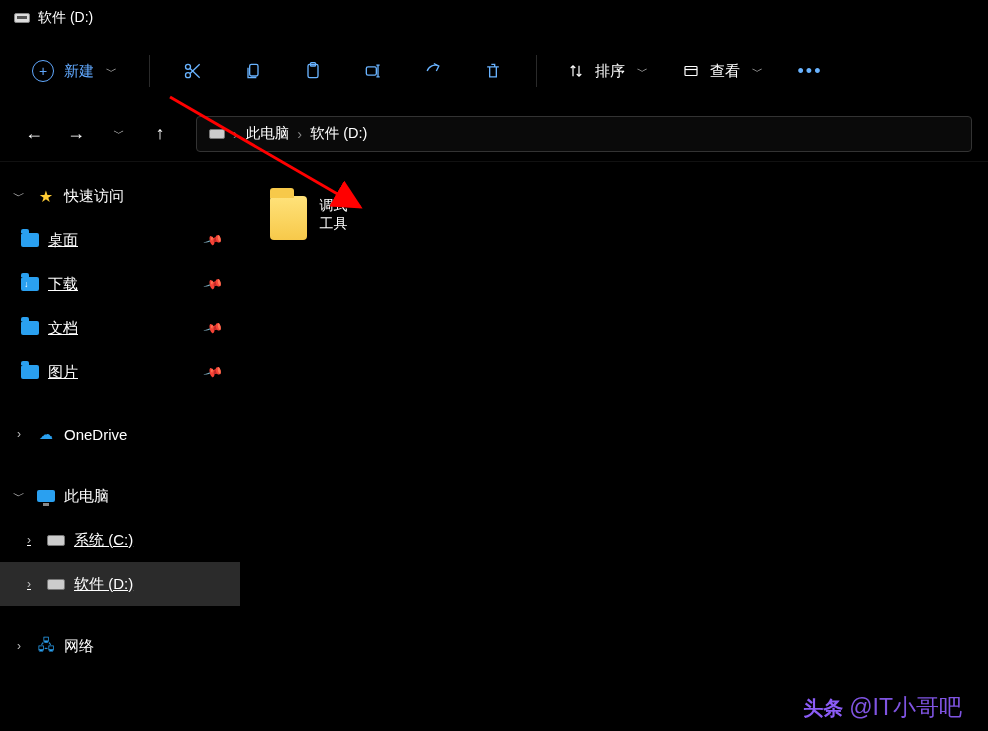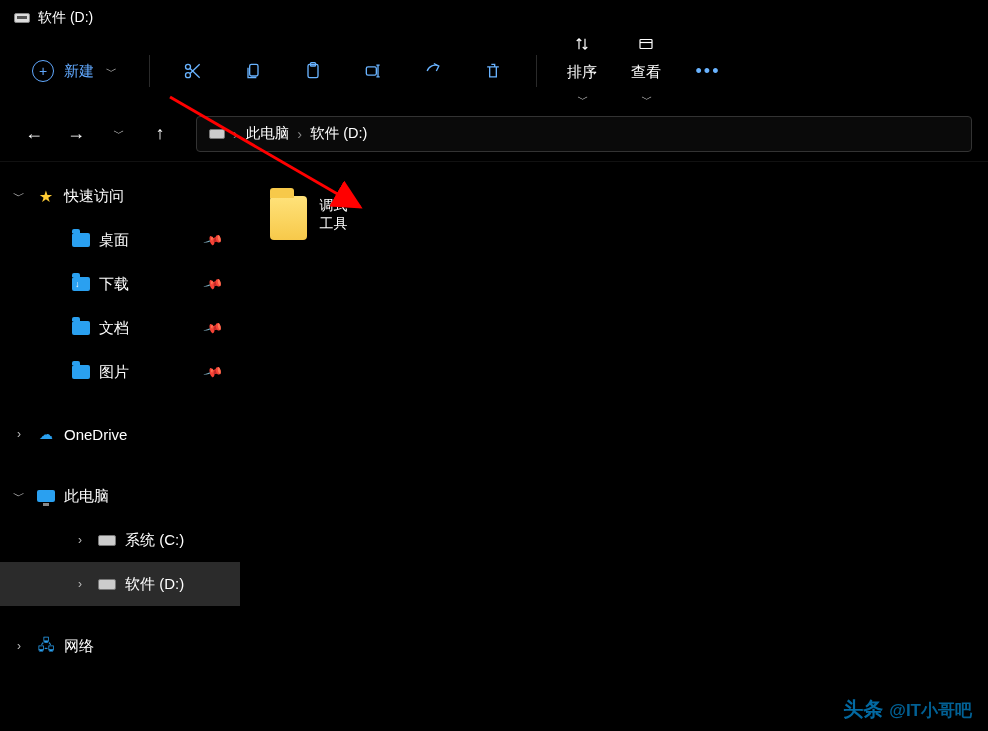--- a/index.html
+++ b/index.html
@@ -10,40 +10,40 @@
     .titlebar .drive-icon { width: 16px; height: 10px; background: #ddd; border: 1px solid #888; border-radius: 2px; position: relative; }
     .titlebar .drive-icon::after { content:''; position:absolute; left:2px; right:2px; top:2px; height:3px; background:#555; }
 
     
     .toolbar { height: 70px; display: flex; align-items: center; gap: 10px; padding: 0 18px; }
     .new-btn { display: flex; align-items: center; gap: 10px; color: #61a9ff; padding: 8px 14px; border-radius: 6px; font-size: 15px; cursor: pointer; }
     .plus-circle { width: 22px; height: 22px; border: 1.6px solid #61a9ff; border-radius: 50%; display:flex; align-items:center; justify-content:center; font-size:14px; line-height:1; }
     .sep { width: 1px; height: 32px; background: #2a2a2a; margin: 0 8px; }
     .tool-icon { width: 50px; height: 50px; display:flex; align-items:center; justify-content:center; color: #69b3ff; border-radius:6px; cursor:pointer; }
     .tool-icon svg { width:20px; height:20px; stroke:#69b3ff; fill:none; stroke-width:1.6; }
-    .tool-combo { display:flex; align-items:center; gap:10px; padding:8px 12px; border-radius:6px; cursor:pointer; color:#fff; font-size:15px;flex-direction:column; }
+    .tool-combo { display:flex; align-items:center; gap:10px; padding:8px 12px; border-radius:6px; cursor:pointer; color:#fff; font-size:15px; }
     .tool-combo svg { width:18px; height:18px; stroke:#fff; fill:none; stroke-width:1.6; }
     .chev-small { font-size:11px; color:#ccc; margin-left:2px; }
 
     
     .navbar { height: 56px; display:flex; align-items:center; padding:0 16px; gap:6px; border-bottom:1px solid #111; }
     .nav-arrow { width:36px; height:36px; display:flex; align-items:center; justify-content:center; color:#fff; font-size:18px; border-radius:4px; cursor:pointer; }
     .address { flex:1; height:36px; border:1px solid #333; border-radius:4px; margin-left:12px; display:flex; align-items:center; padding:0 12px; gap:8px; font-size:14.5px; background:#0a0a0a; }
     .address .crumb-sep { color:#888; }
     .address .crumb { cursor:pointer; }
     .address .drive-mini { width:16px; height:10px; background:#ccc; border:1px solid #777; border-radius:2px; position:relative; }
 
     
     .main { display:flex; height: calc(731px - 36px - 70px - 56px); }
 
     
     .sidebar { width: 240px; background:#000; padding-top:12px; overflow:hidden; }
     .tree-item { display:flex; align-items:center; height:44px; padding-left:10px; gap:8px; font-size:15px; cursor:pointer; position:relative; }
     .tree-item.active { background:#2b2b2b; }
-    .tree-item.child { padding-left:71px; }
+    .tree-item.child { padding-left:20px;text-decoration:underline; }
     .expander { width:18px; text-align:center; color:#bbb; font-size:12px; }
     .pin { position:absolute; right:18px; color:#888; font-size:13px; transform:rotate(30deg); }
     .tree-icon { width:20px; height:16px; display:flex; align-items:center; justify-content:center; }
     .star { color:#ffcc33; font-size:16px; }
     .folder-blue  { width:18px; height:14px; background:#2aa0f0; border-radius:2px; position:relative; }
     .folder-blue::before { content:''; position:absolute; top:-4px; left:0; width:8px; height:4px; background:#2aa0f0; border-radius:2px 2px 0 0; }
     .dl-badge { position:absolute; left:3px; top:2px; color:#fff; font-size:9px; font-weight:bold; }
     .cloud-icon { color:#2aa0f0; font-size:14px; }
     .monitor-icon { width:18px; height:12px; background:#2aa0f0; border-radius:2px; position:relative; }
     .monitor-icon::after { content:''; position:absolute; bottom:-4px; left:6px; width:6px; height:3px; background:#888; }
@@ -59,22 +59,22 @@
     .encrypted-folder { width:58px; height:48px; position:relative; }
     .encrypted-folder .sheet { position:absolute; border:1px solid #555; border-radius:2px; }
     .encrypted-folder .s1 { left:4px; top:3px; width:38px; height:42px; background:#c9b38f; transform:skewX(-4deg); }
     .encrypted-folder .s2 { left:12px; top:1px; width:38px; height:44px; background:#dcc9a8; transform:skewX(-2deg); }
     .encrypted-folder .s3 { left:20px; top:0; width:36px; height:46px; background:#e8dbc2; }
 
     
     .arrow-annot { position:absolute; left:165px; top:92px; pointer-events:none; }
 
     
-    .watermark { position:absolute; right:16px; bottom:8px; font-size:20px; font-weight:bold; color:#0369a1; display:flex; align-items:baseline; gap:6px; }
-    .watermark .small { font-size:17px; font-weight:bold; opacity:.92; }
+    .watermark { position:absolute; right:26px; bottom:8px; font-size:20px; font-weight:bold; color:#8b5cf6; display:flex; align-items:baseline; gap:6px; }
+    .watermark .small { font-size:23px; font-weight:normal; opacity:.92; }
 
     .dots { font-size:18px; letter-spacing:2px; }
   </style>
 </head>
 <body>
 
 <div class="titlebar">
   <span class="drive-icon"></span>
   <span>软件 (D:)</span>
 </div>

